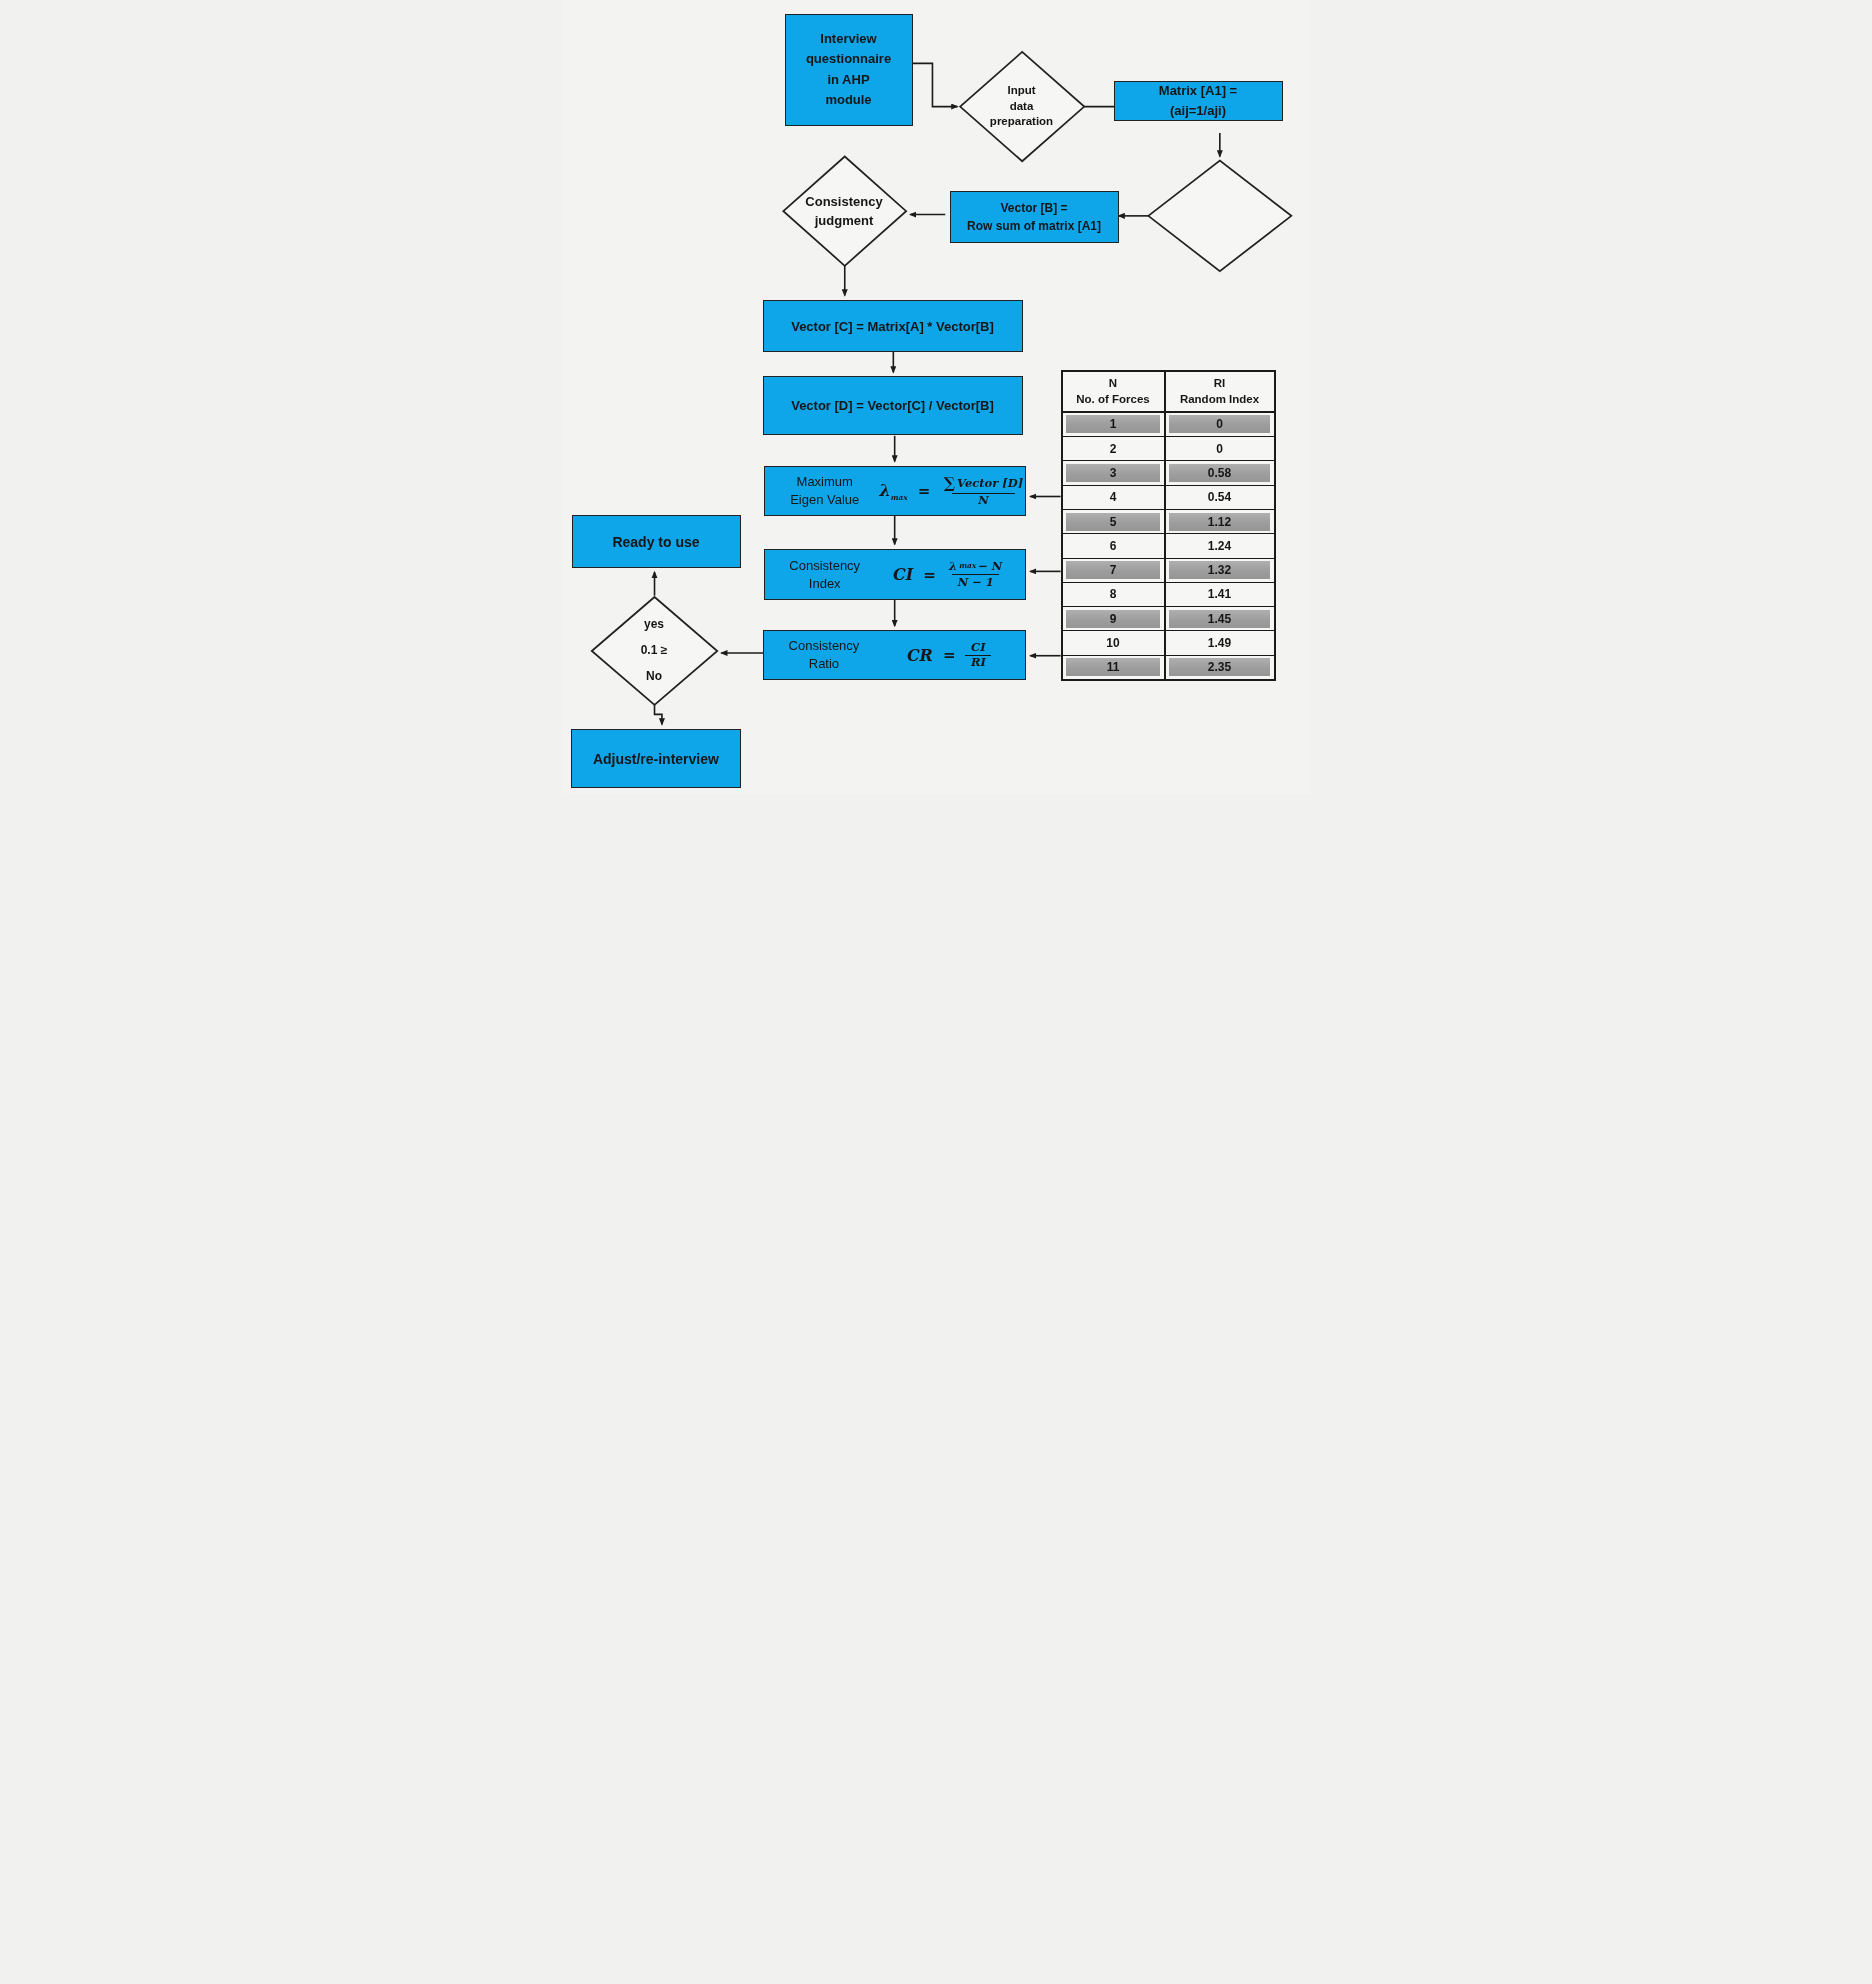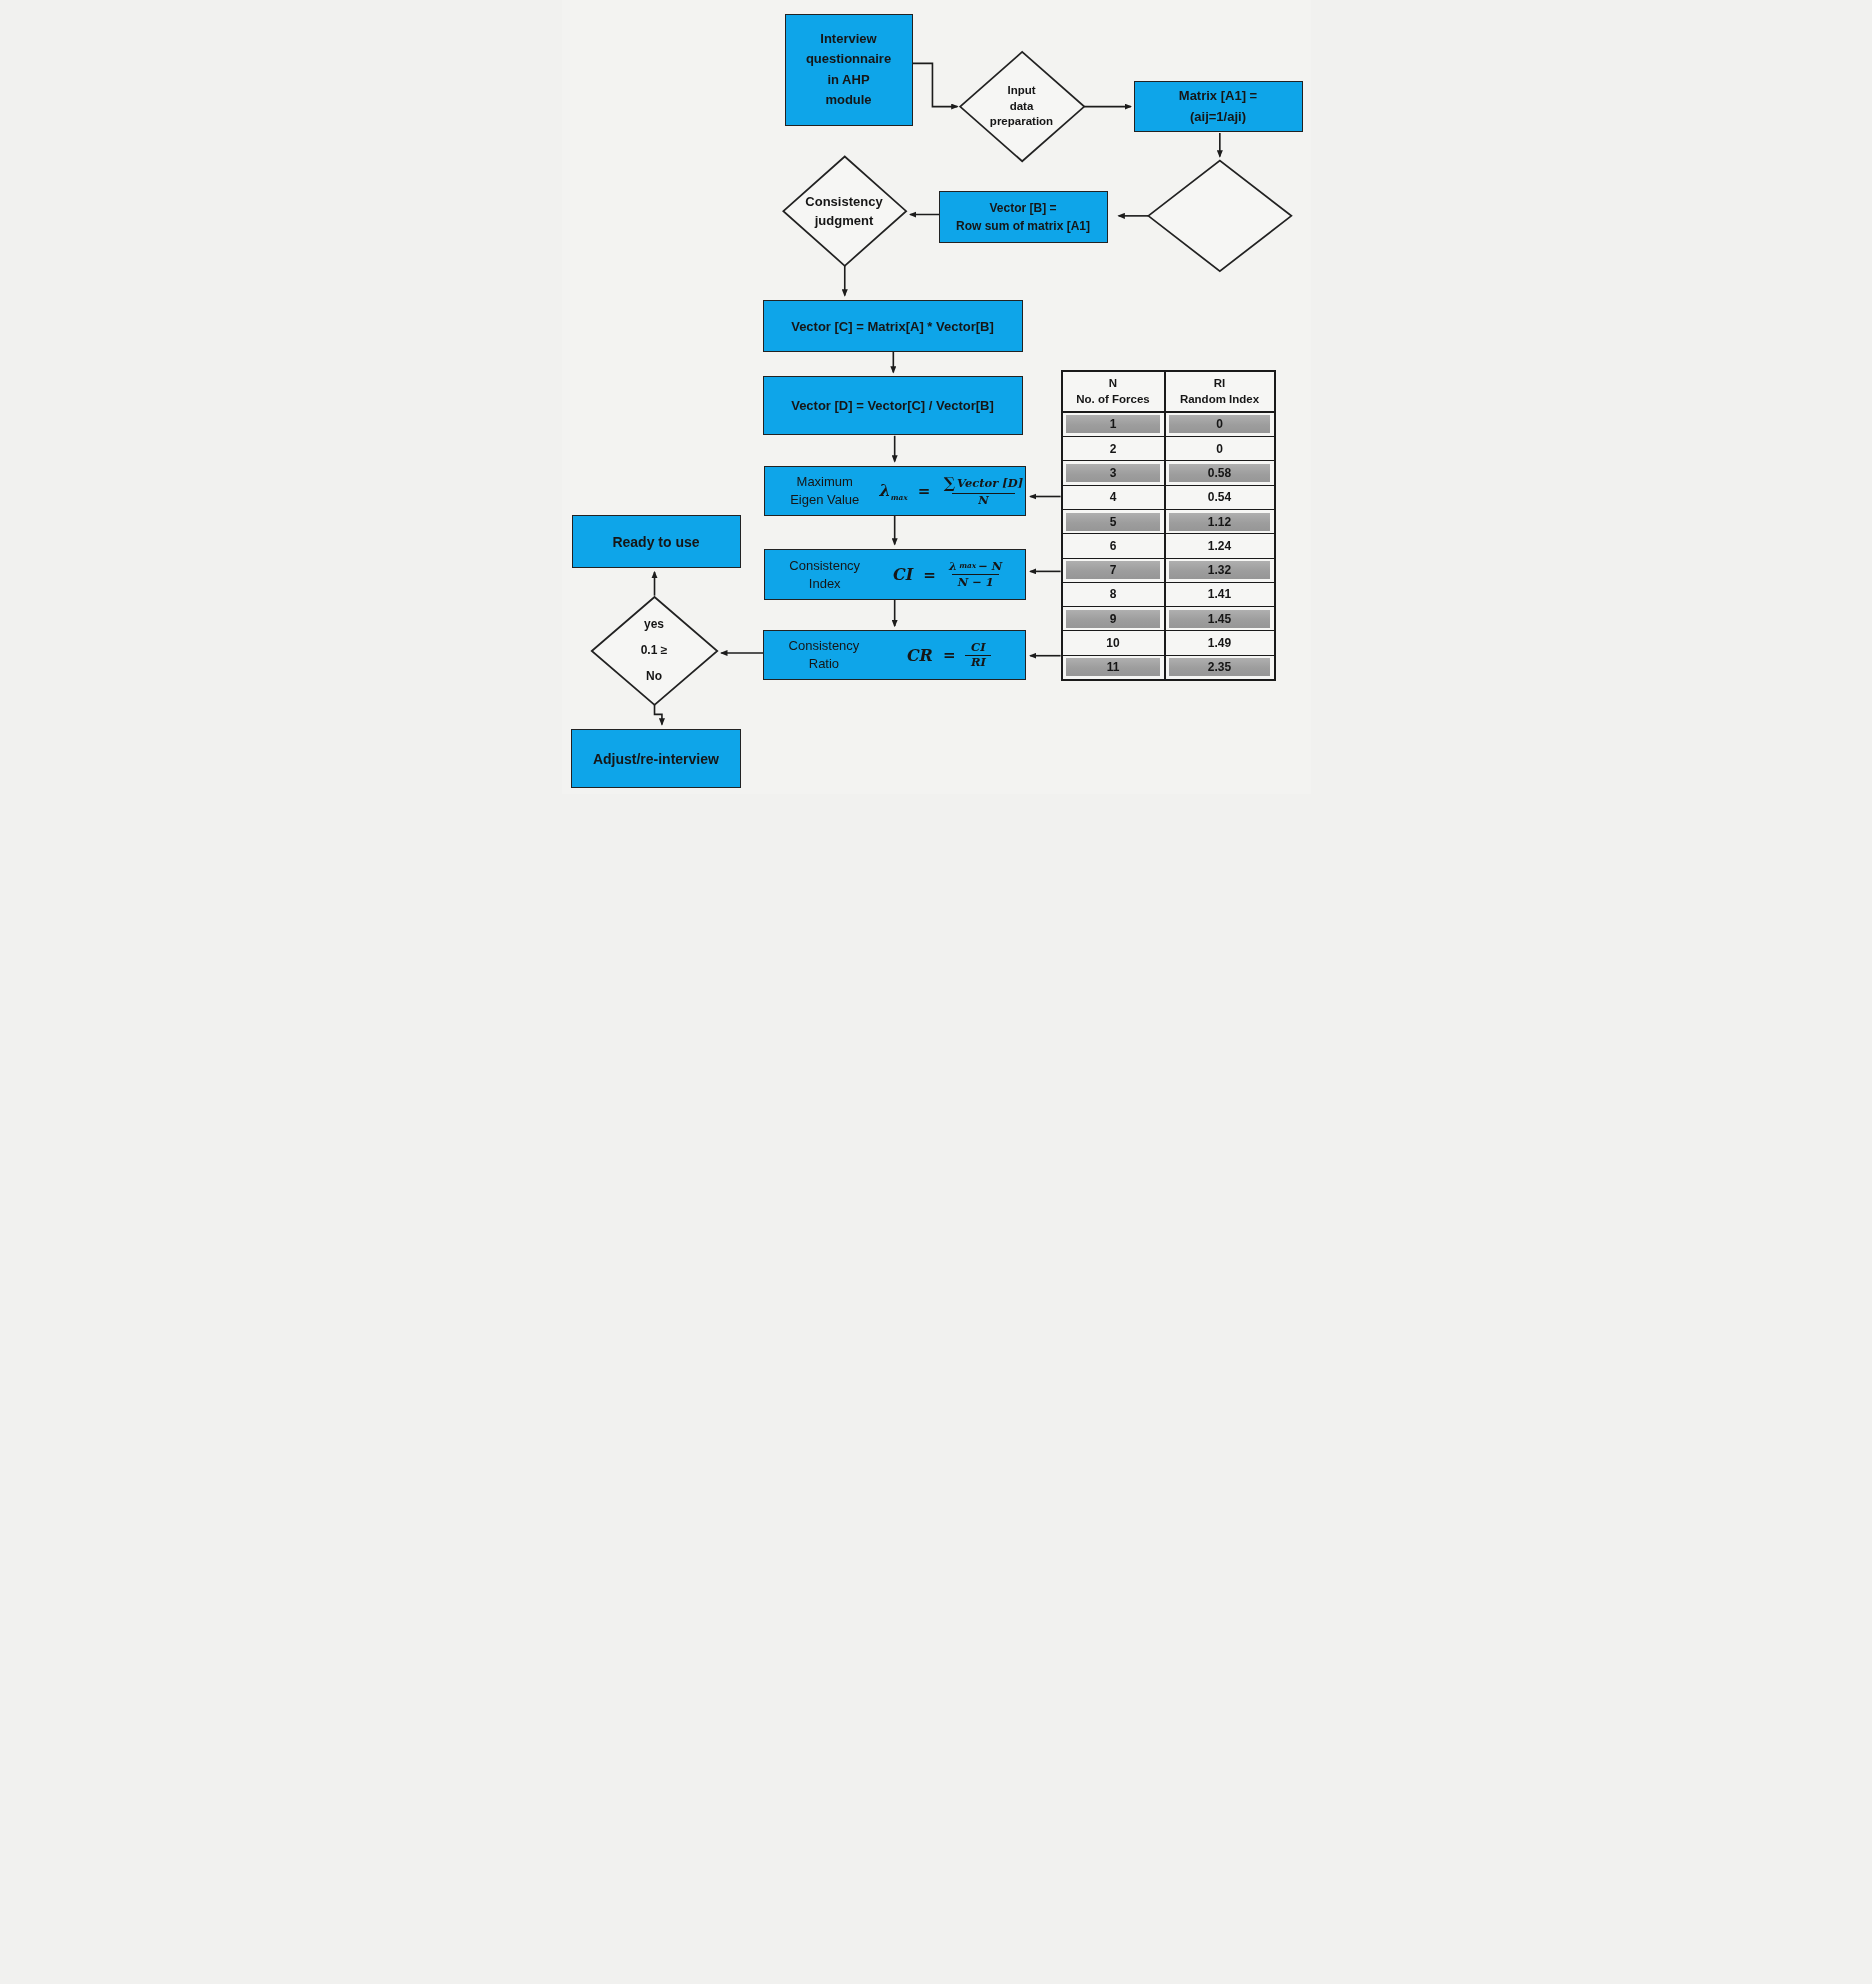--- a/index.html
+++ b/index.html
@@ -95,24 +95,24 @@
     <line x1="739" y1="736" x2="694" y2="736" stroke="#1c1c1c" stroke-width="2.4" marker-end="url(#ah)"></line>
     <line x1="739" y1="847" x2="694" y2="847" stroke="#1c1c1c" stroke-width="2.4" marker-end="url(#ah)"></line>
     <line x1="739" y1="972" x2="694" y2="972" stroke="#1c1c1c" stroke-width="2.4" marker-end="url(#ah)"></line>
   </svg>
 
   <div class="node n-interview" style="left:223px;top:13.5px;width:128px;height:112px;">Interview
 questionnaire
 in AHP
 module</div>
 
-  <div class="node n-matrix" style="left:572px;top:81px;width:169px;height:51px;">Matrix [A1] =
+  <div class="node n-matrix" style="left:552px;top:81px;width:169px;height:40px;">Matrix [A1] =
 (aij=1/aji)</div>
 
-  <div class="node n-vectorb" style="left:377px;top:191px;width:169px;height:52px;">Vector [B] =
+  <div class="node n-vectorb" style="left:388px;top:191px;width:169px;height:52px;">Vector [B] =
 Row sum of matrix [A1]</div>
 
   <div class="node n-vectorc" style="left:201px;top:300px;width:260px;height:52px;">Vector [C] = Matrix[A] * Vector[B]</div>
 
   <div class="node n-vectord" style="left:201px;top:376px;width:260px;height:59px;">Vector [D] = Vector[C] / Vector[B]</div>
 
   <div class="node fbox" style="left:202px;top:466px;width:262px;height:50px;">
     <div class="flabel">Maximum
 Eigen Value</div>
     <div class="formula">

